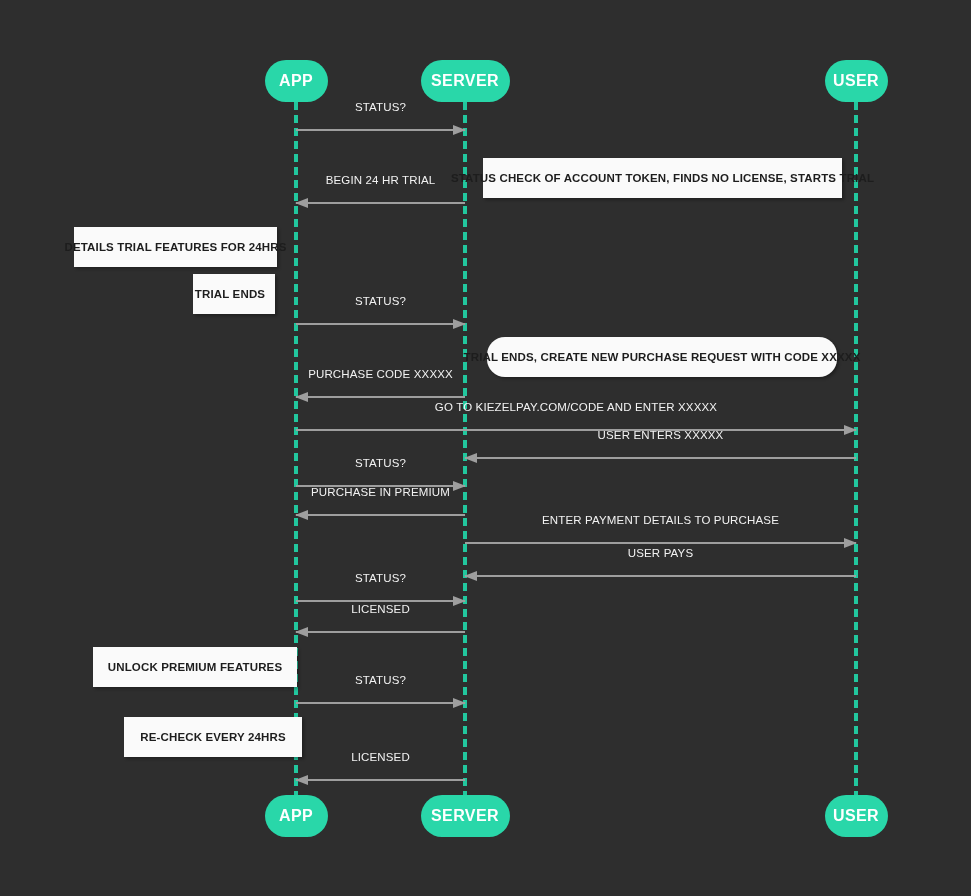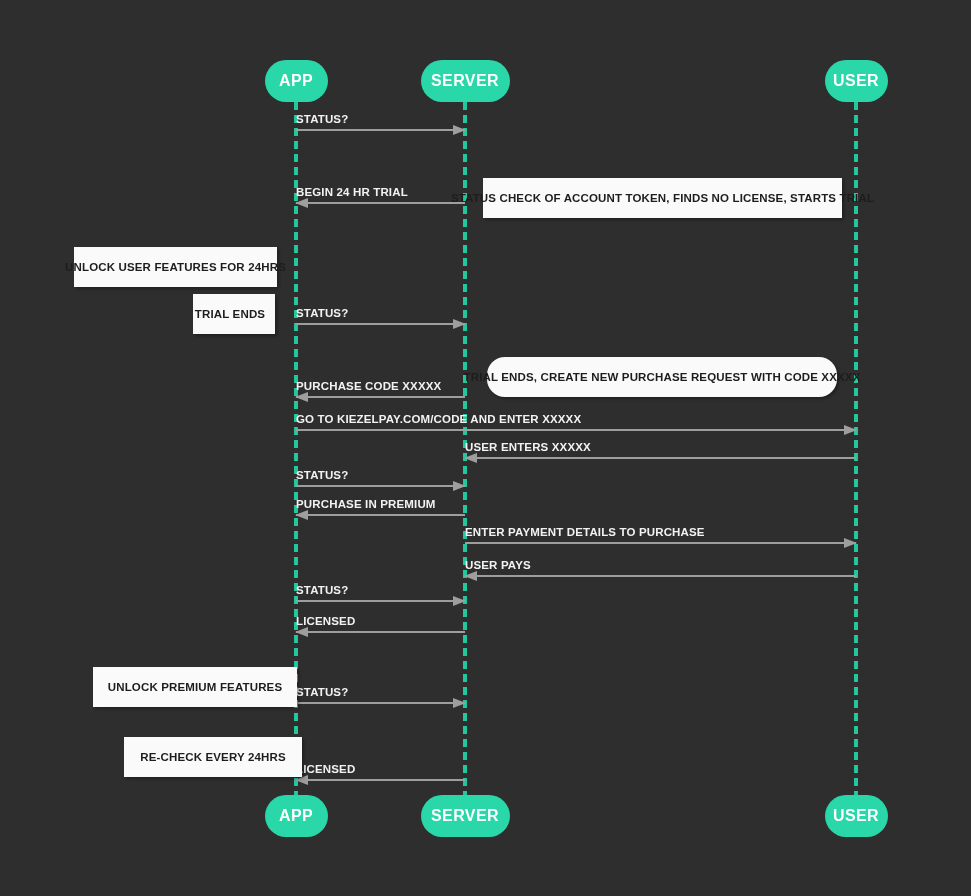--- a/index.html
+++ b/index.html
@@ -76,26 +76,27 @@
   .msg-head.right {
     right: -1px;
     border-left: 13px solid #9e9e9e;
   }
   .msg-head.left {
     left: -1px;
     border-right: 13px solid #9e9e9e;
   }
   .msg-label {
     position: absolute;
-    bottom: 4px;
+    bottom: 16px;
     left: 0;
     width: 100%;
+    text-align: center;
     color: #f2f2f2;
     font-size: 11.5px;
-    font-weight: 700;
+    font-weight: 400;
     letter-spacing: 0.15px;
     white-space: nowrap;
     line-height: 1;
   }
 
   
   .note {
     position: absolute;
     background: #fafafa;
     color: #1d1d1d;
@@ -103,21 +104,20 @@
     font-weight: 700;
     letter-spacing: 0.15px;
     display: flex;
     align-items: center;
     justify-content: center;
     padding: 0 16px;
     box-sizing: border-box;
     height: 40px;
     white-space: nowrap;
     box-shadow: 2px 2px 3px rgba(0,0,0,0.30);
-    margin-top: 20px;
   }
 </style>
 </head>
 <body>
 
 <div id="diagram-root">
   <div id="lifelines-layer">
       <div class="lifeline" style="left: 294px; top: 102px; height: 693px;"></div>
       <div class="lifeline" style="left: 463px; top: 102px; height: 693px;"></div>
       <div class="lifeline" style="left: 854px; top: 102px; height: 693px;"></div>
@@ -189,21 +189,21 @@
         <div class="msg-label">STATUS?</div>
       </div>
       <div class="message" style="left: 296px; width: 169px; top: 779px;">
         <div class="msg-line"></div>
         <div class="msg-head left"></div>
         <div class="msg-label">LICENSED</div>
       </div>
     </div>
   <div id="notes-layer">
       <div class="note" style="left: 483px; top: 158px; width: 359px;">STATUS CHECK OF ACCOUNT TOKEN, FINDS NO LICENSE, STARTS TRIAL</div>
-      <div class="note" style="left: 74px; top: 227px; width: 203px;">UNLOCK USER FEATURES FOR 24HRS</div>
+      <div class="note" style="left: 74px; top: 227px; width: 203px;">DETAILS TRIAL FEATURES FOR 24HRS</div>
       <div class="note" style="left: 193px; top: 274px; width: 82px; padding-left: 8px;">TRIAL ENDS</div>
       <div class="note" style="left: 487px; top: 337px; width: 350px; border-radius: 18px;">TRIAL ENDS, CREATE NEW PURCHASE REQUEST WITH CODE XXXXX</div>
       <div class="note" style="left: 93px; top: 647px; width: 204px;">UNLOCK PREMIUM FEATURES</div>
       <div class="note" style="left: 124px; top: 717px; width: 178px;">RE-CHECK EVERY 24HRS</div>
     </div>
   <div id="actors-layer">
       <div class="actor" style="width: 63px; left: 264.5px; top: 60px;">
         <span class="actor-label">APP</span>
       </div>
       <div class="actor" style="width: 63px; left: 264.5px; top: 795px;">

